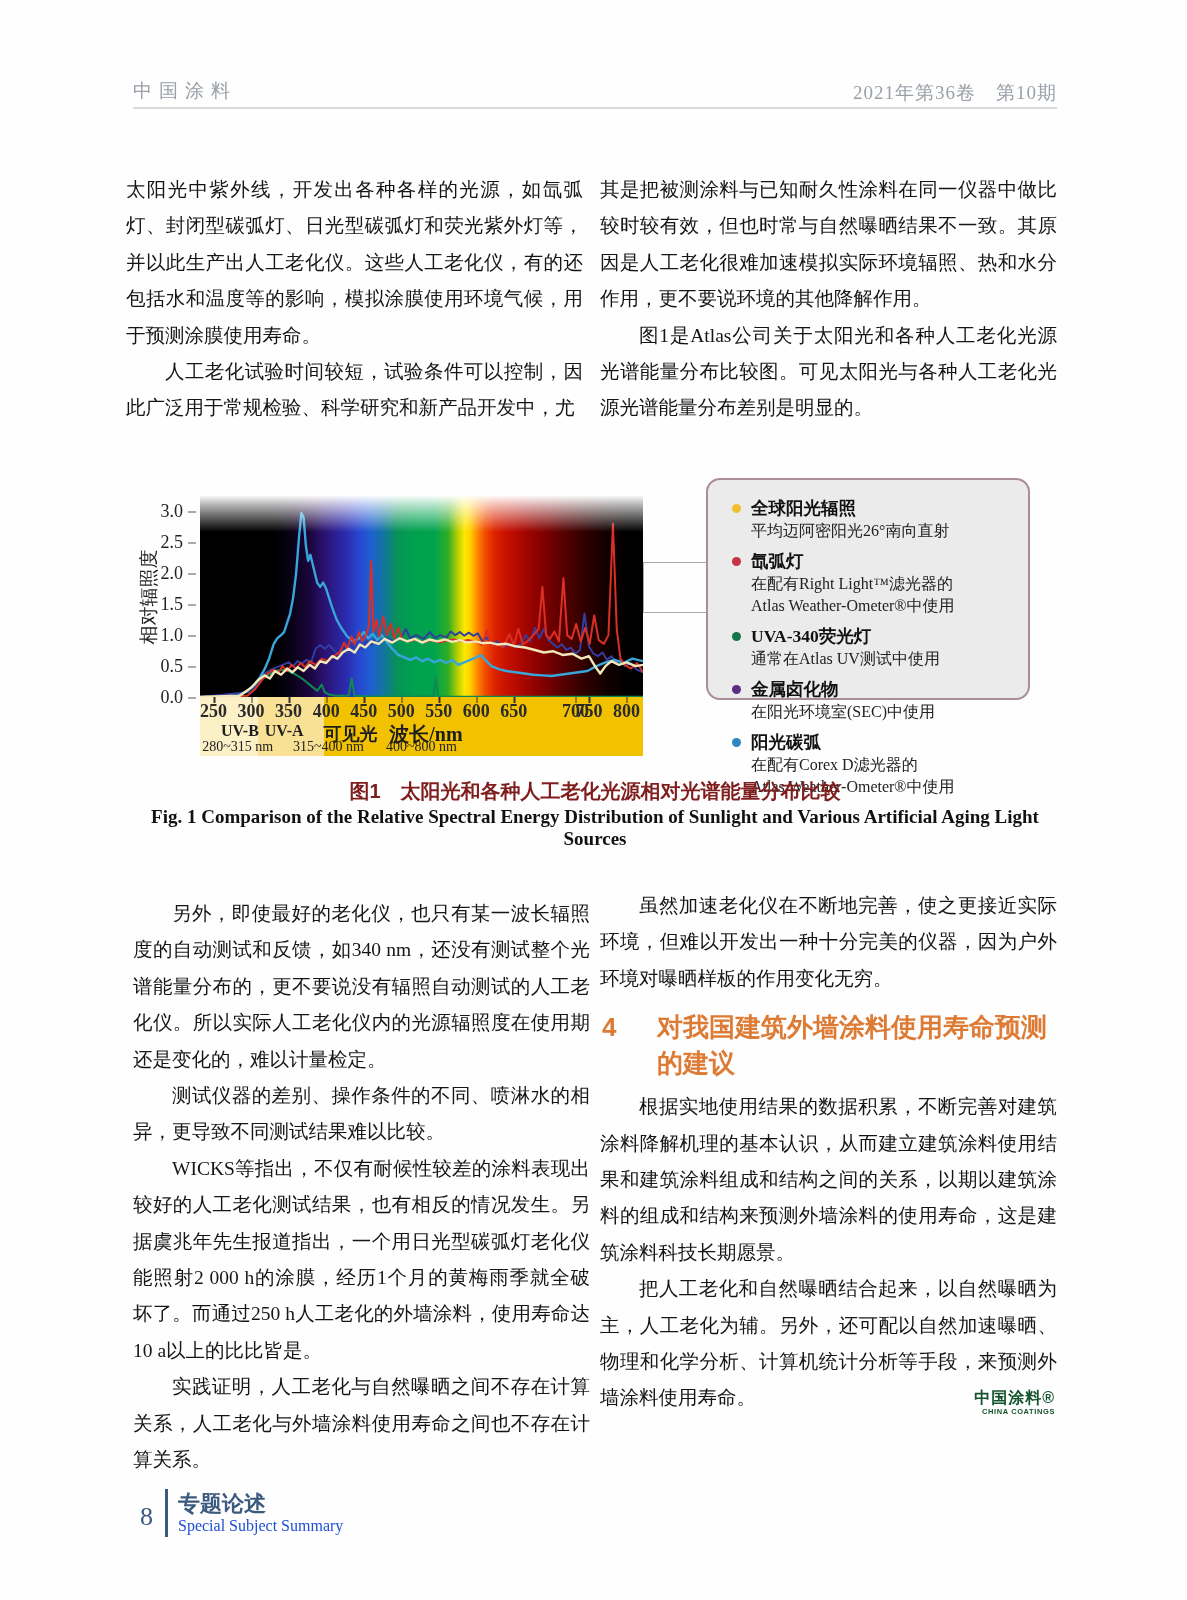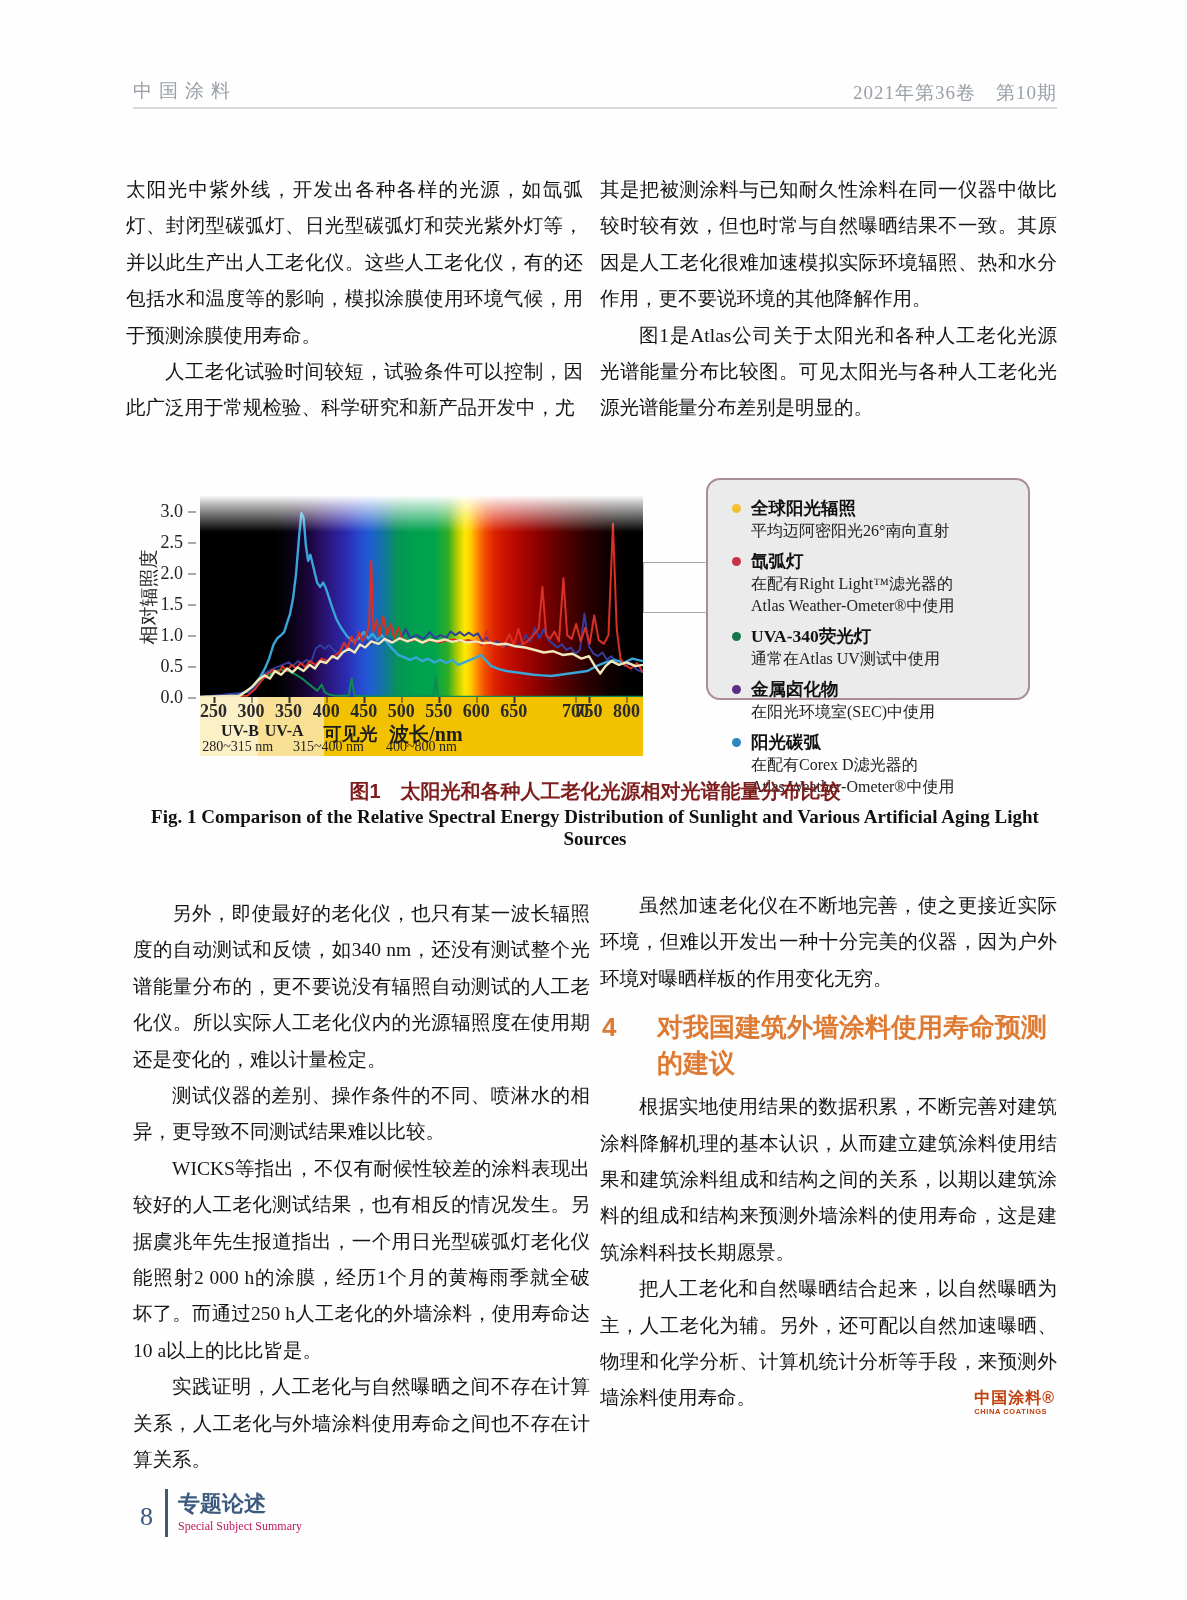--- a/index.html
+++ b/index.html
@@ -53,30 +53,30 @@
   .ldesc{font-size:16px;line-height:22px;color:#222;}
   .cap-cn{position:absolute;left:133px;top:778px;width:924px;text-align:center;
      font-family:Liberation Sans, sans-serif;font-weight:bold;font-size:20px;color:#7f1d1d;}
   .cap-en{position:absolute;left:123px;top:806px;width:944px;text-align:center;font-weight:bold;font-size:19px;color:#111;}
   
   .sec-head{position:relative;margin:12px 0 8px 0;padding-left:57px;
      font-family:"Liberation Sans","DejaVu Sans",sans-serif;font-weight:bold;font-size:26px;
      line-height:36px;color:#dd7a33;text-align:left;}
   .sec-head .num{position:absolute;left:2px;top:0;}
   
-  .logo{position:absolute;right:2px;bottom:0px;text-align:left;
-     font-family:"Liberation Sans","DejaVu Sans",sans-serif;color:#c2410c;}
+  .logo{position:absolute;right:2px;bottom:0px;text-align:right;
+     font-family:"Liberation Sans","DejaVu Sans",sans-serif;color:#14532d;}
   .logo-cn{font-weight:bold;font-size:16px;letter-spacing:1px;line-height:18px;}
   .logo-en{font-size:7.5px;font-weight:bold;letter-spacing:.6px;line-height:10px;}
   
   .footer{position:absolute;left:140px;top:1487px;height:52px;display:flex;align-items:center;color:#3c5a7e;}
   .pageno{font-size:26px;margin-right:12px;margin-top:8px;}
   .vbar{width:3px;height:48px;background:#3c5a7e;margin-right:10px;}
   .ft-cn{font-family:"Liberation Sans","DejaVu Sans",sans-serif;font-weight:bold;font-size:22px;line-height:26px;}
-  .ft-en{font-size:12px;color:#be185d;line-height:18px;}
+  .ft-en{font-size:16px;color:#1d4ed8;line-height:18px;}
 </style>
 </head>
 <body>
 
 <div class="page">
 
   <div class="journal-name">中国涂料</div>
   <div class="issue-info">2021年第36卷　第10期</div>
   <div class="header-rule"></div>
 

